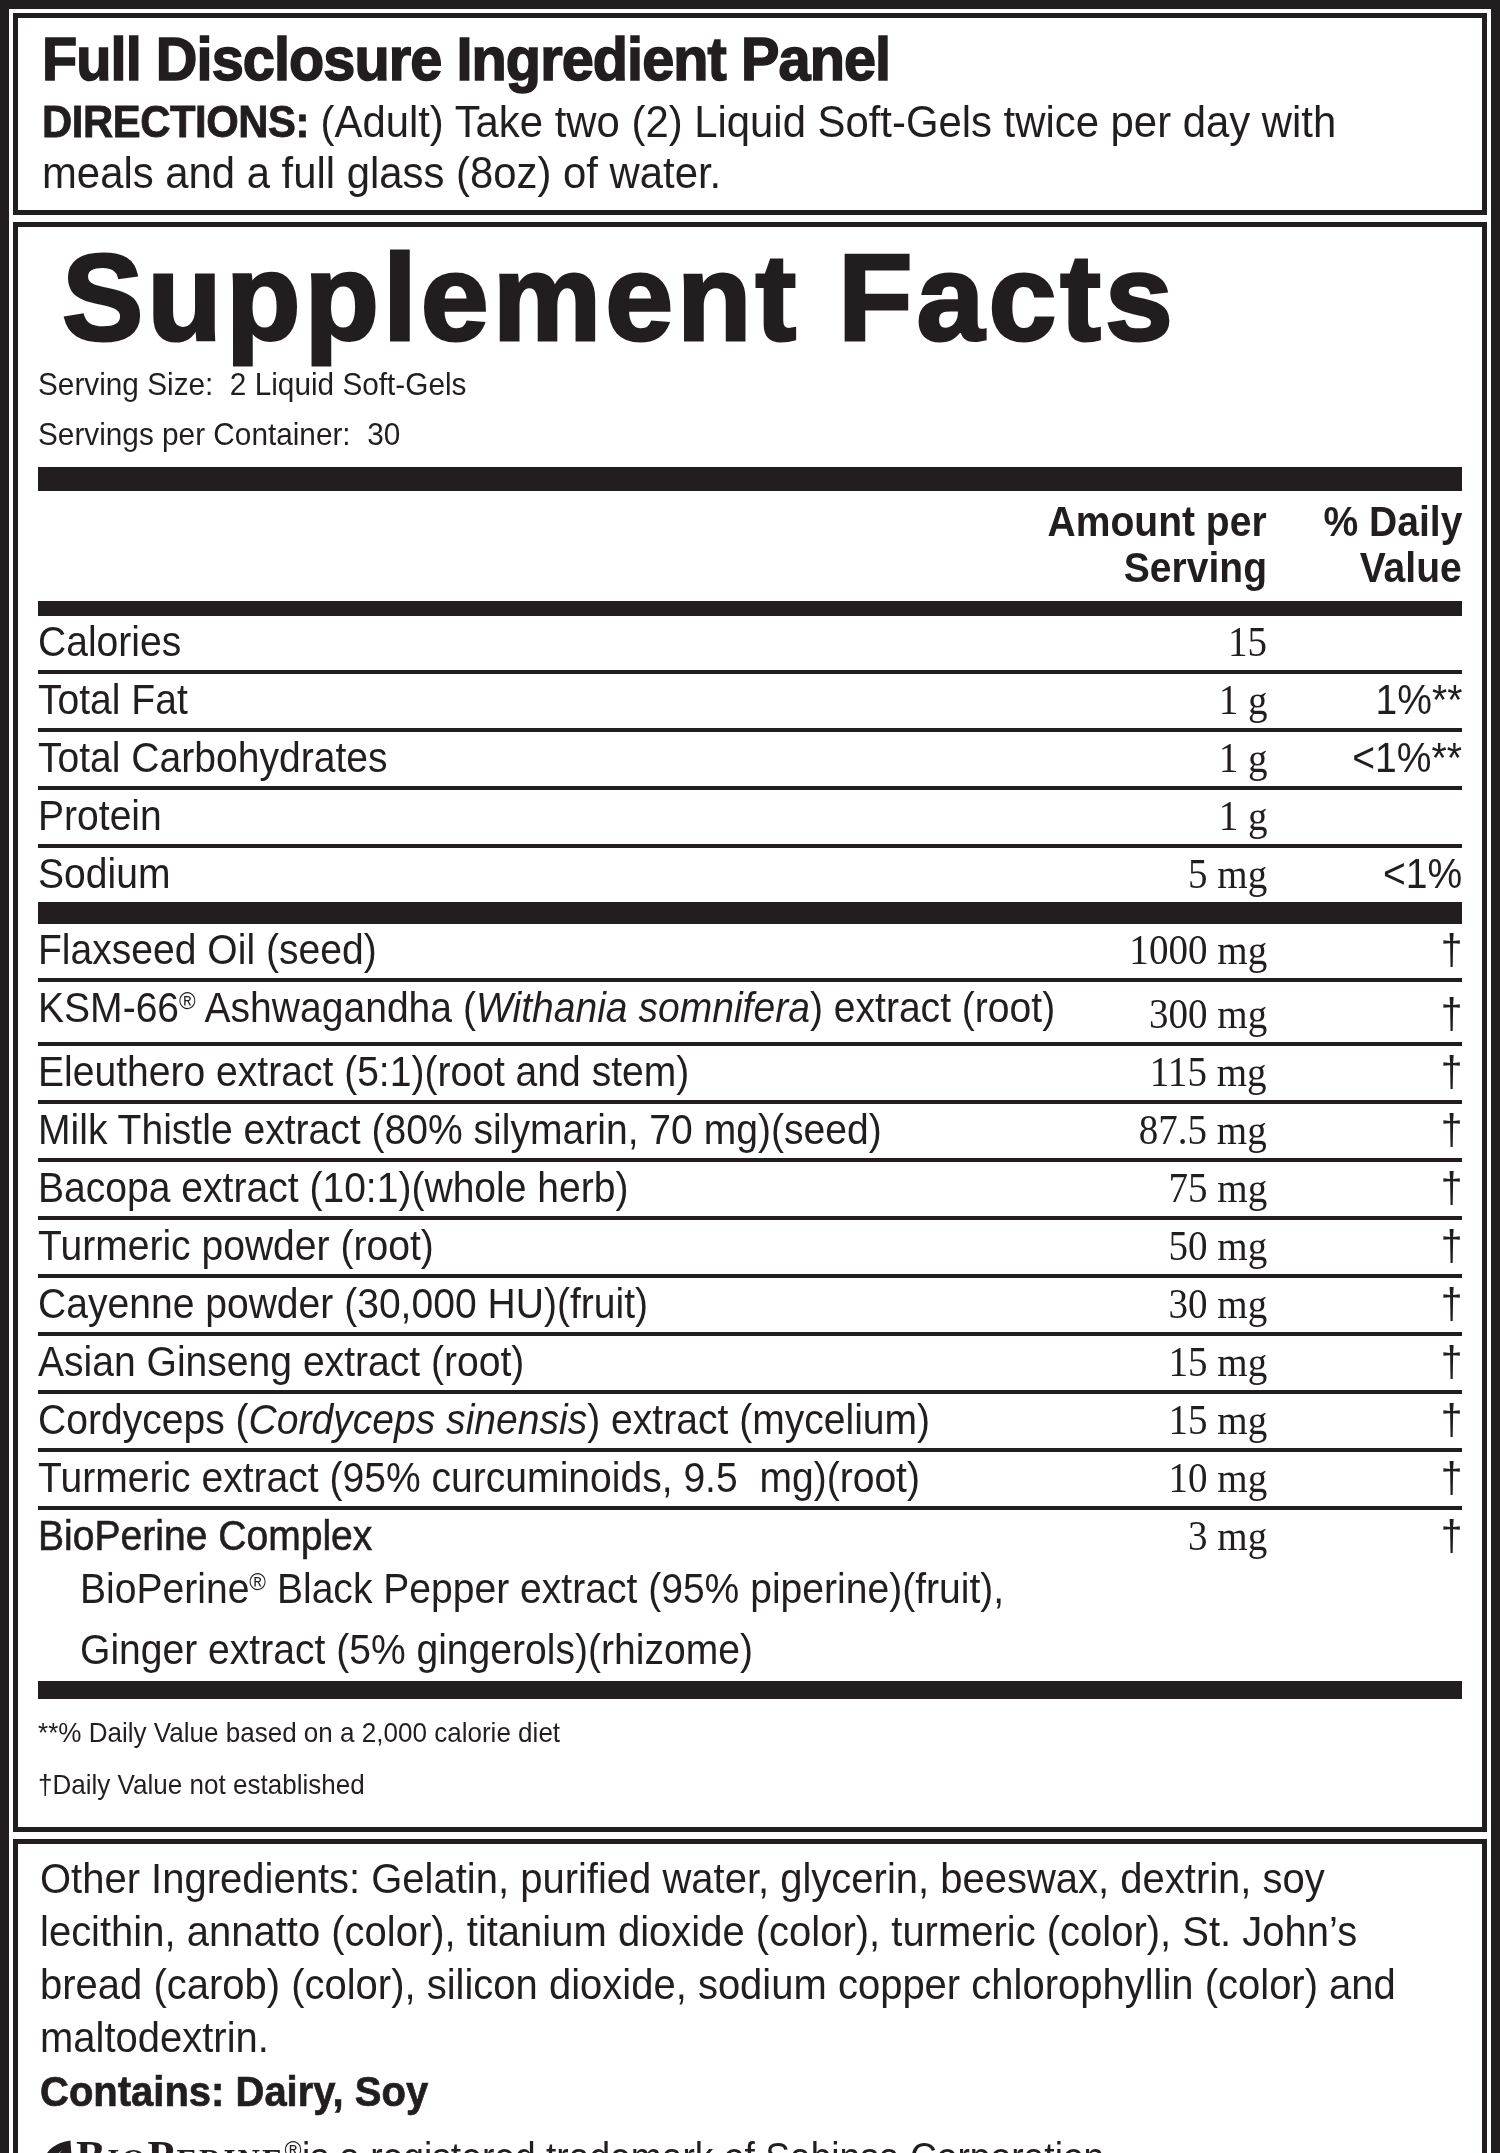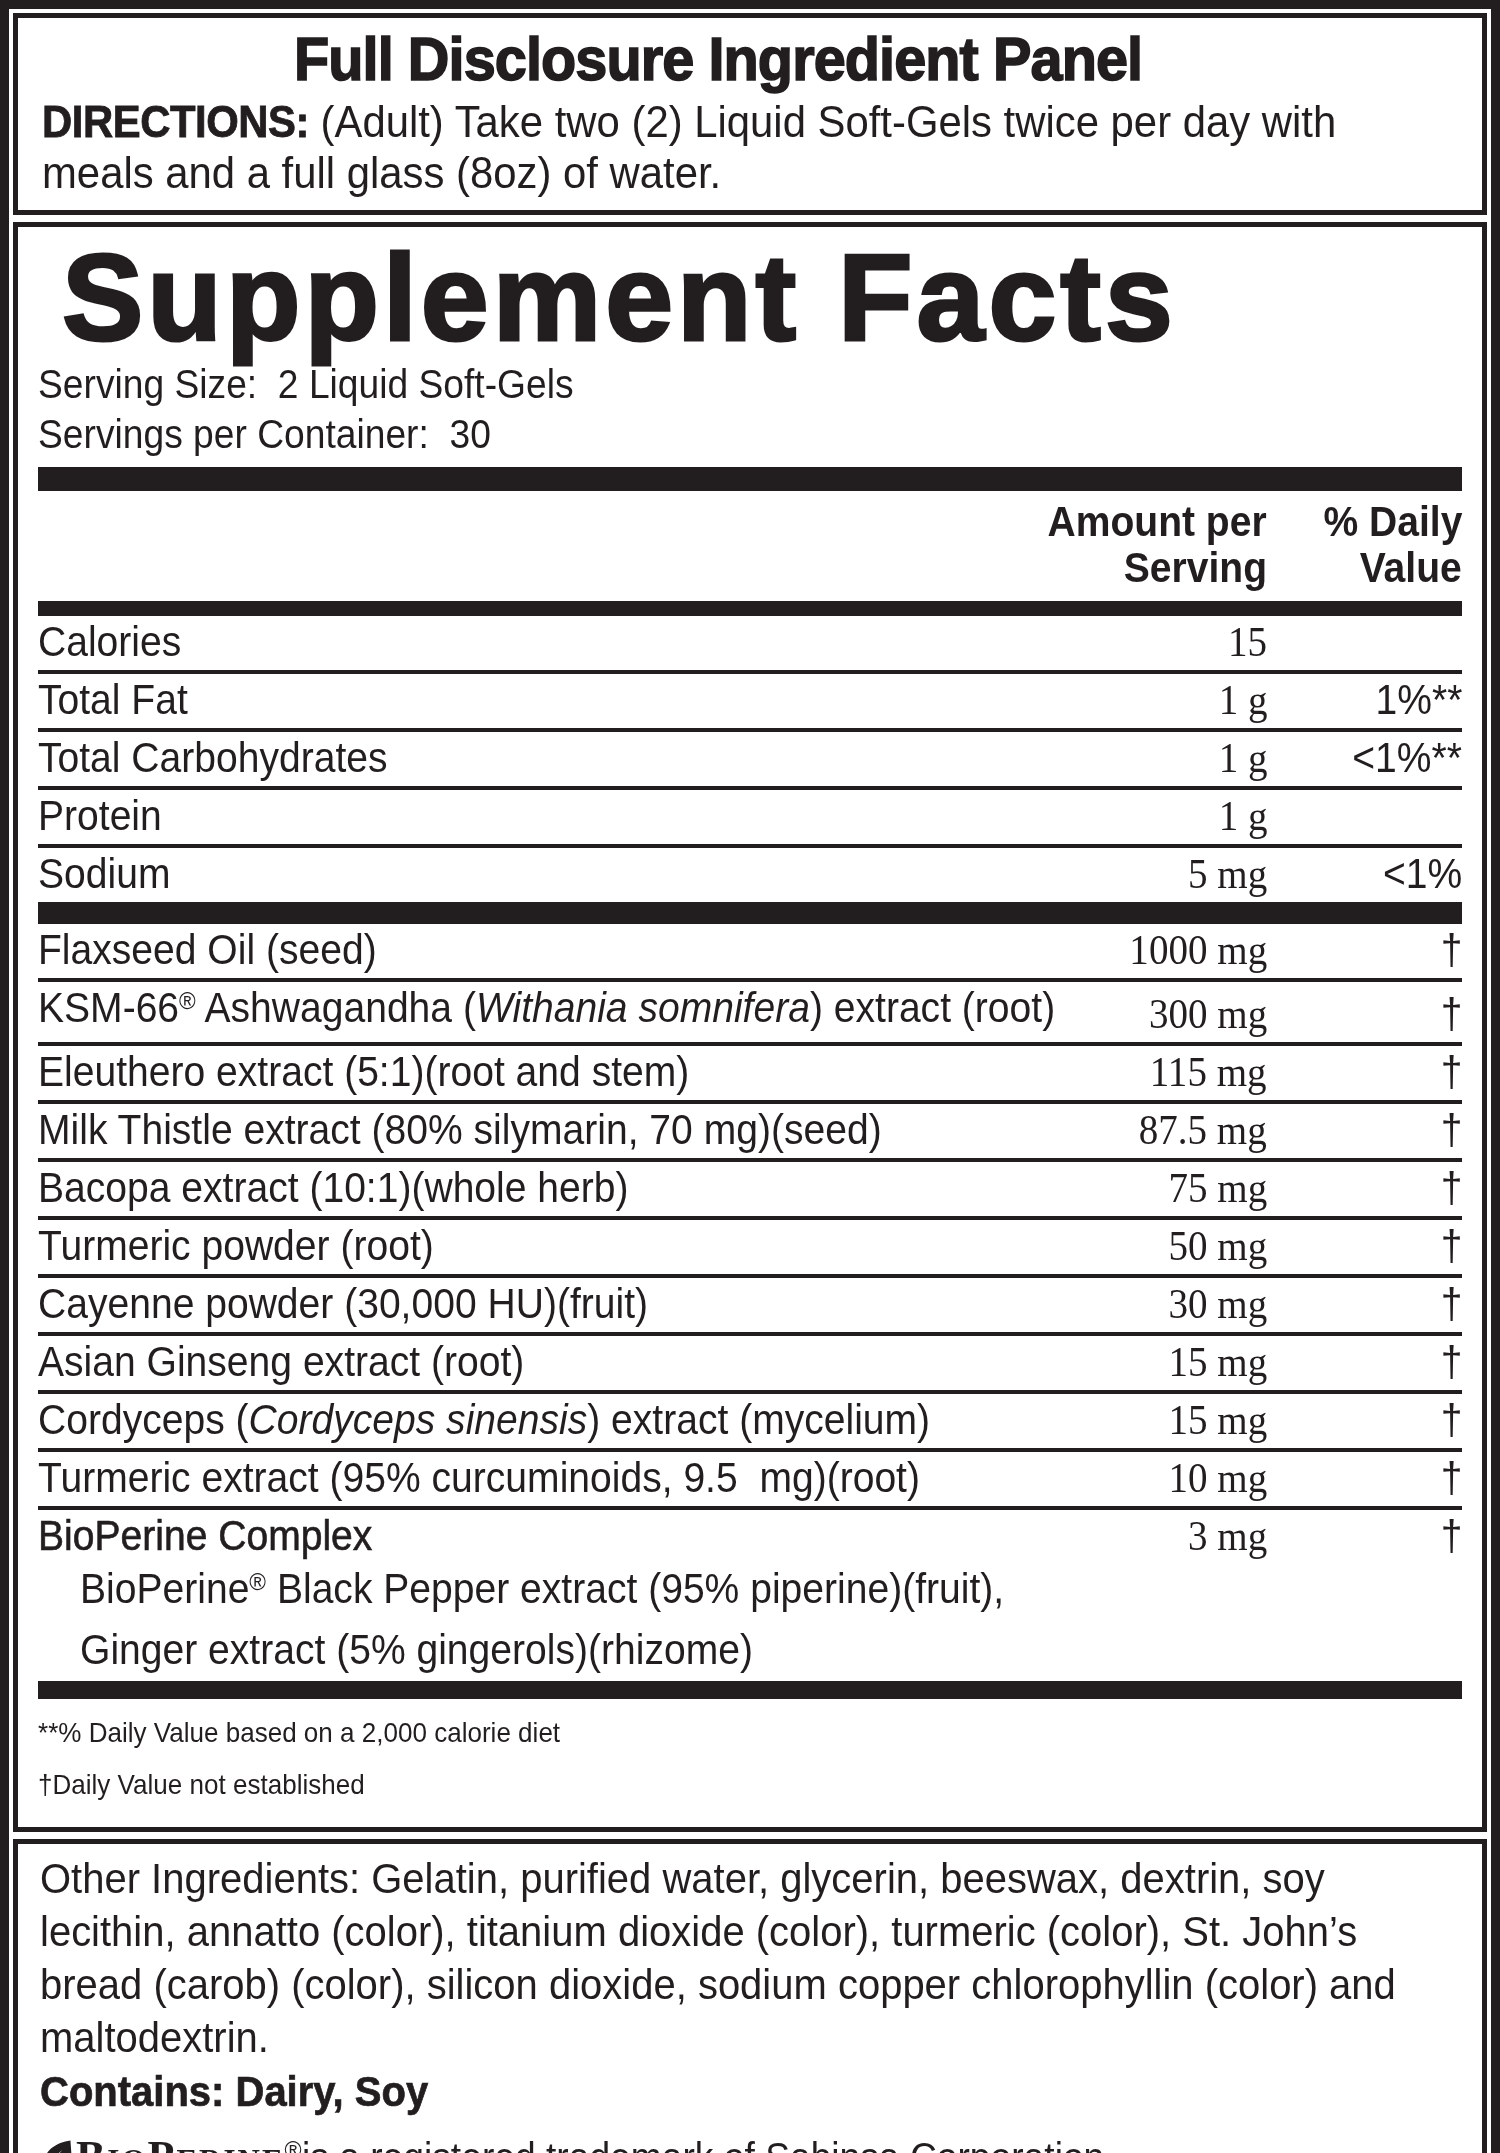--- a/index.html
+++ b/index.html
@@ -7,28 +7,28 @@
   .frame{box-sizing:border-box;width:1500px;min-height:2153px;border:9px solid #221e1f;background:#fff;padding:4px;display:flex;flex-direction:column;gap:7px;}
   .box{border:5px solid #221e1f;box-sizing:border-box;background:#fff;}
 
   
   .cond-l{display:inline-block;transform:scaleX(.93);transform-origin:0 50%;white-space:nowrap;}
   .cond-r{display:inline-block;transform:scaleX(.93);transform-origin:100% 50%;white-space:nowrap;}
   .condblock{width:107.5%;transform:scaleX(.93);transform-origin:0 0;}
 
   
   .box1{padding:8px 24px 12px;}
-  .box1-title{font-size:62px;font-weight:bold;line-height:66px;letter-spacing:-1px;text-align:center;-webkit-text-stroke:1.6px currentColor;}
+  .box1-title{font-size:62px;font-weight:bold;line-height:66px;letter-spacing:-1px;-webkit-text-stroke:1.6px currentColor;}
   .directions{font-size:45px;line-height:51px;margin-top:4px;}
   .directions b{-webkit-text-stroke:.8px currentColor;letter-spacing:-.5px;}
 
   
   .box2{padding:0 20px 12px;}
   .sf-title{font-size:122px;line-height:122px;font-weight:bold;letter-spacing:4px;-webkit-text-stroke:3px currentColor;margin-top:10px;white-space:nowrap;margin-left:24px;}
-  .serving-line{font-size:40px;line-height:50px;}
+  .serving-line{font-size:32px;line-height:50px;}
   .bar{background:#221e1f;height:24px;margin-top:8px;}
   .bar.mid{height:15px;margin-top:0;}
   .bar.sect{height:22px;margin-top:0;}
   .bar.foot{height:18px;margin-top:4px;}
 
   .hdr-row{display:flex;justify-content:flex-end;align-items:flex-start;font-weight:bold;font-size:42px;line-height:46px;padding:8px 0 10px;text-align:right;}
   .hdr-amt{width:240px;}
   .hdr-dv{width:195px;}
 
   .row{display:flex;align-items:flex-end;border-bottom:4px solid #221e1f;padding:3px 0 5px;font-size:42px;line-height:46px;}

